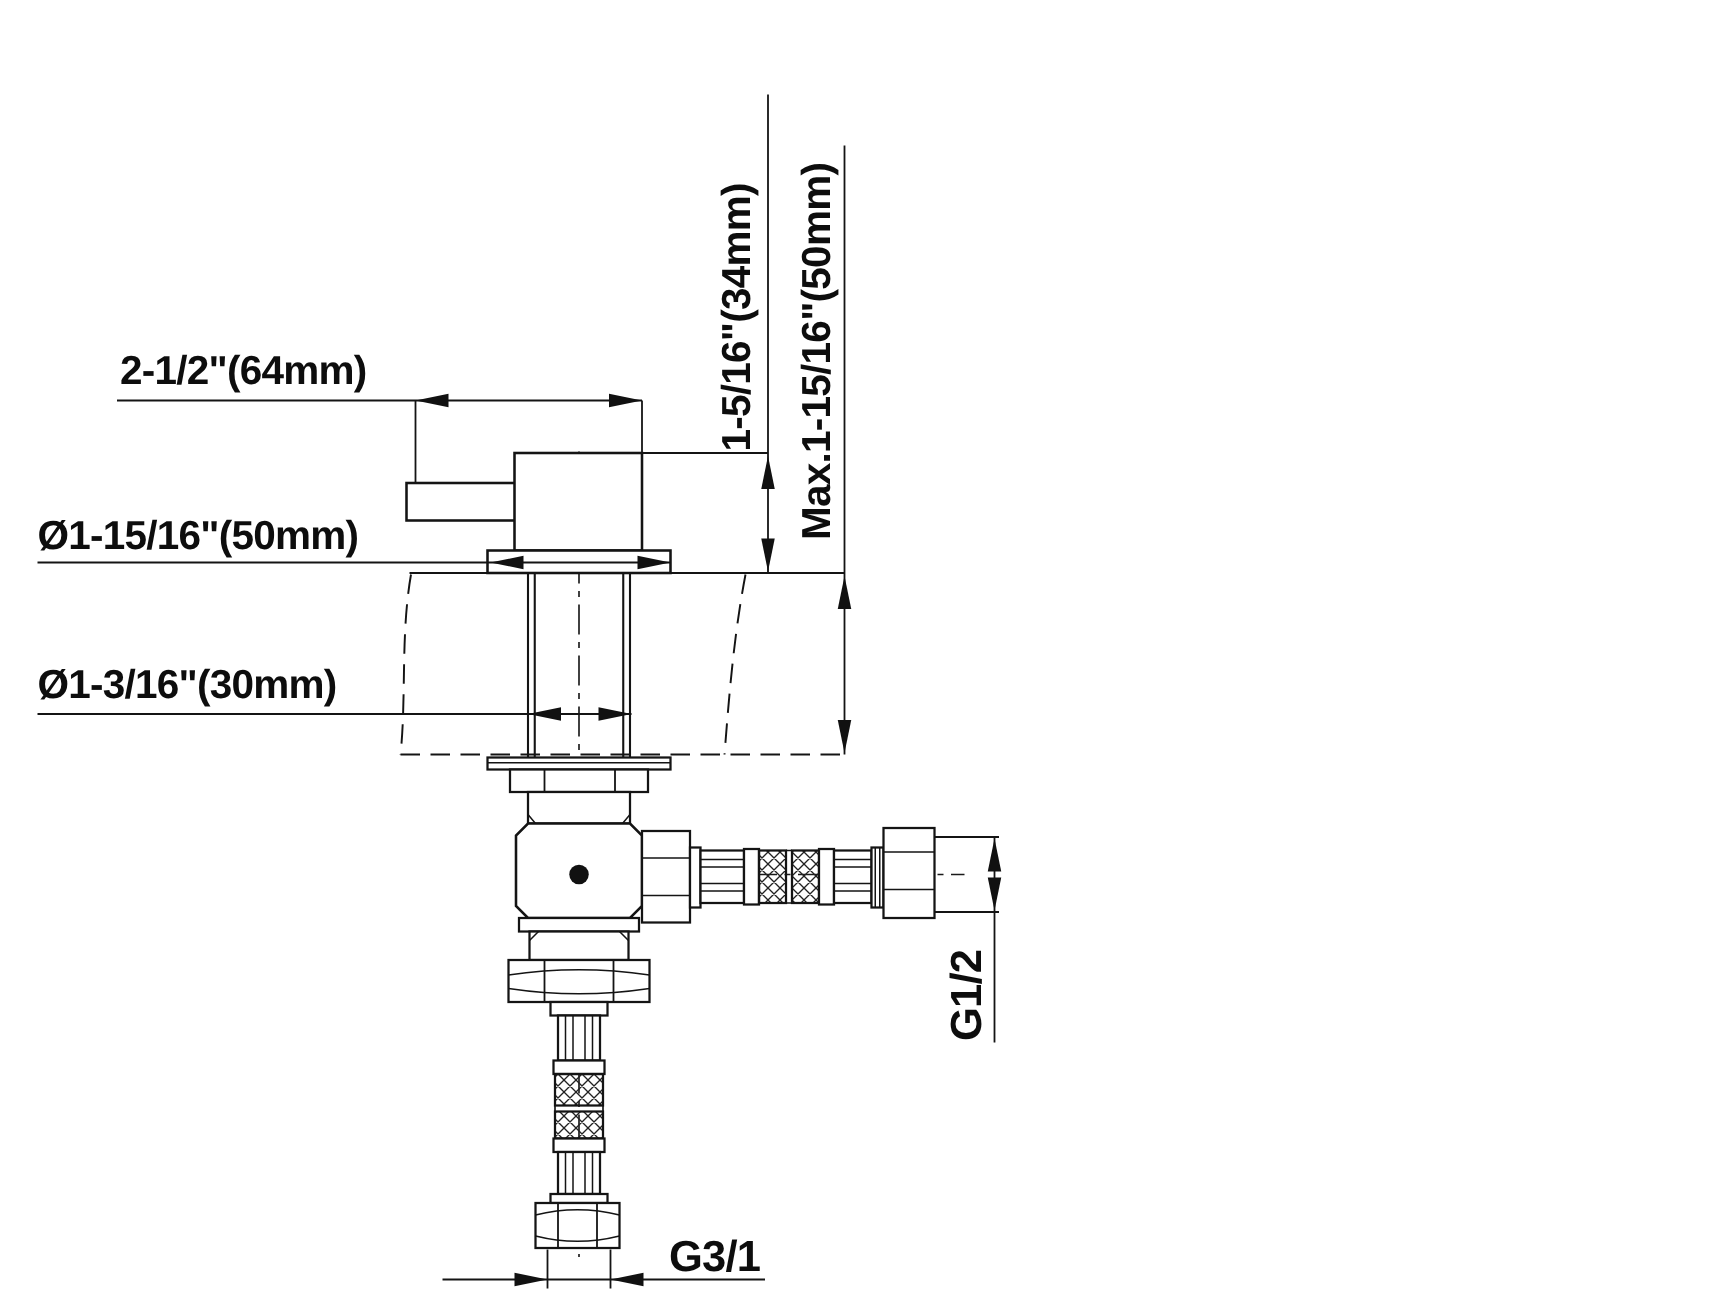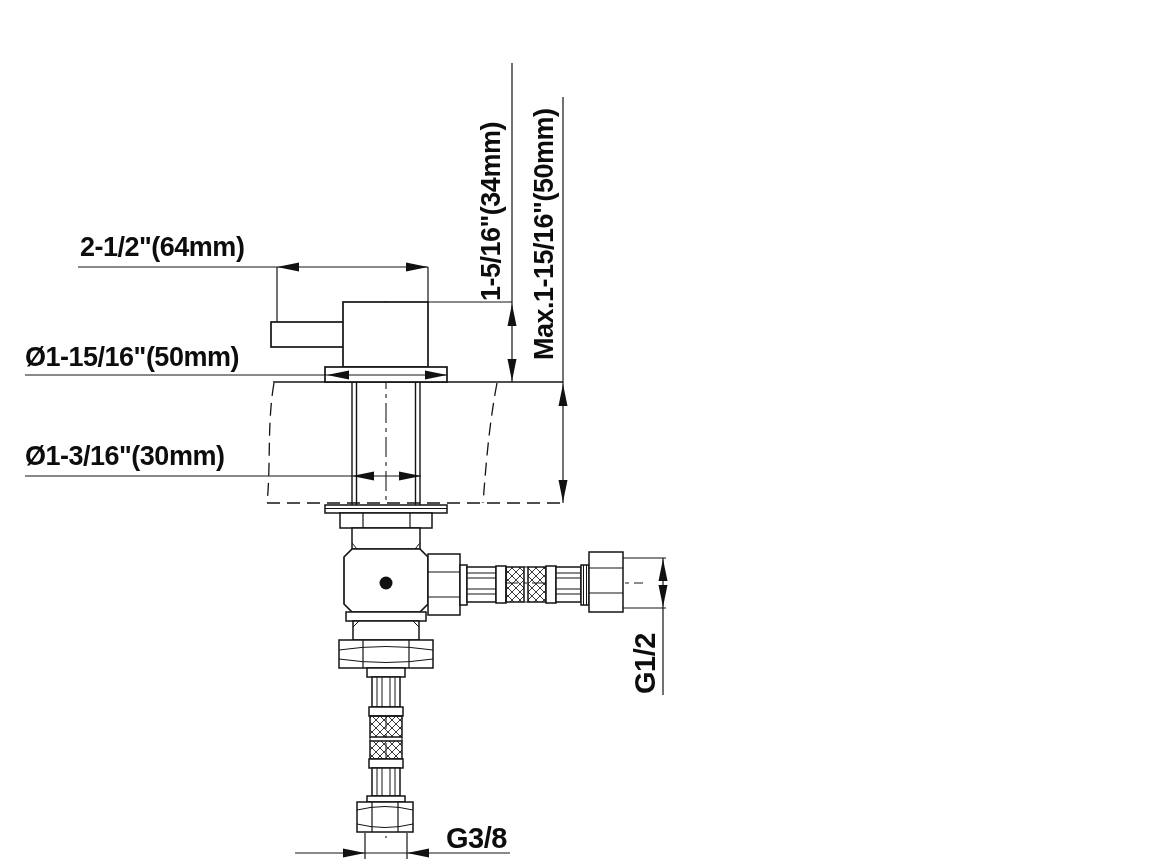--- a/index.html
+++ b/index.html
@@ -152,15 +152,15 @@
   <div class="lbl rot" style="left:477px;top:301px;">1-5/16"(34mm)</div>
 
   <div class="lbl rot" style="left:530px;top:360px;">Max.1-15/16"(50mm)</div>
 
   <div class="lbl" style="left:25px;top:343px;">Ø1-15/16"(50mm)</div>
 
   <div class="lbl" style="left:25px;top:442px;">Ø1-3/16"(30mm)</div>
 
   <div class="lbl rot thread" style="left:630px;top:694px;">G1/2</div>
 
-  <div class="lbl thread" style="left:446px;top:823px;">G3/8</div>
+  <div class="lbl thread" style="left:446px;top:823px;">G3/1</div>
 
 </div>
 
 </body></html>

